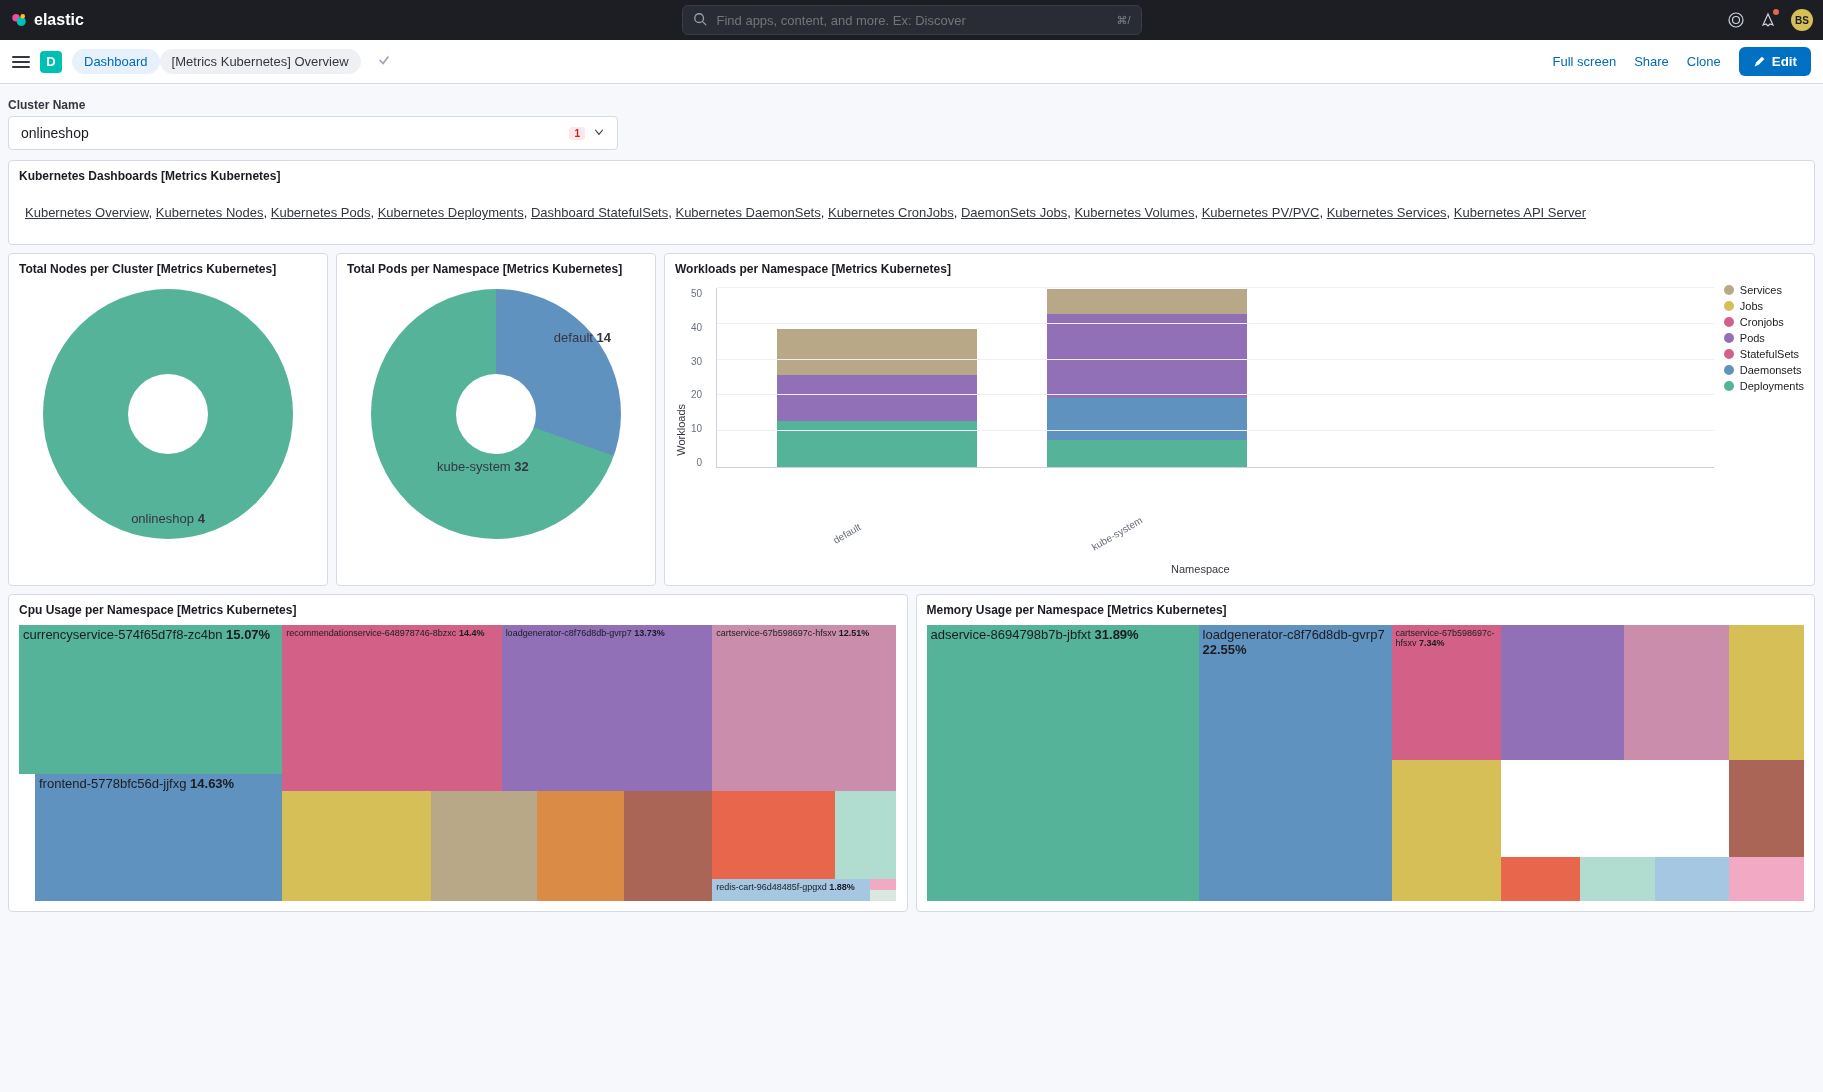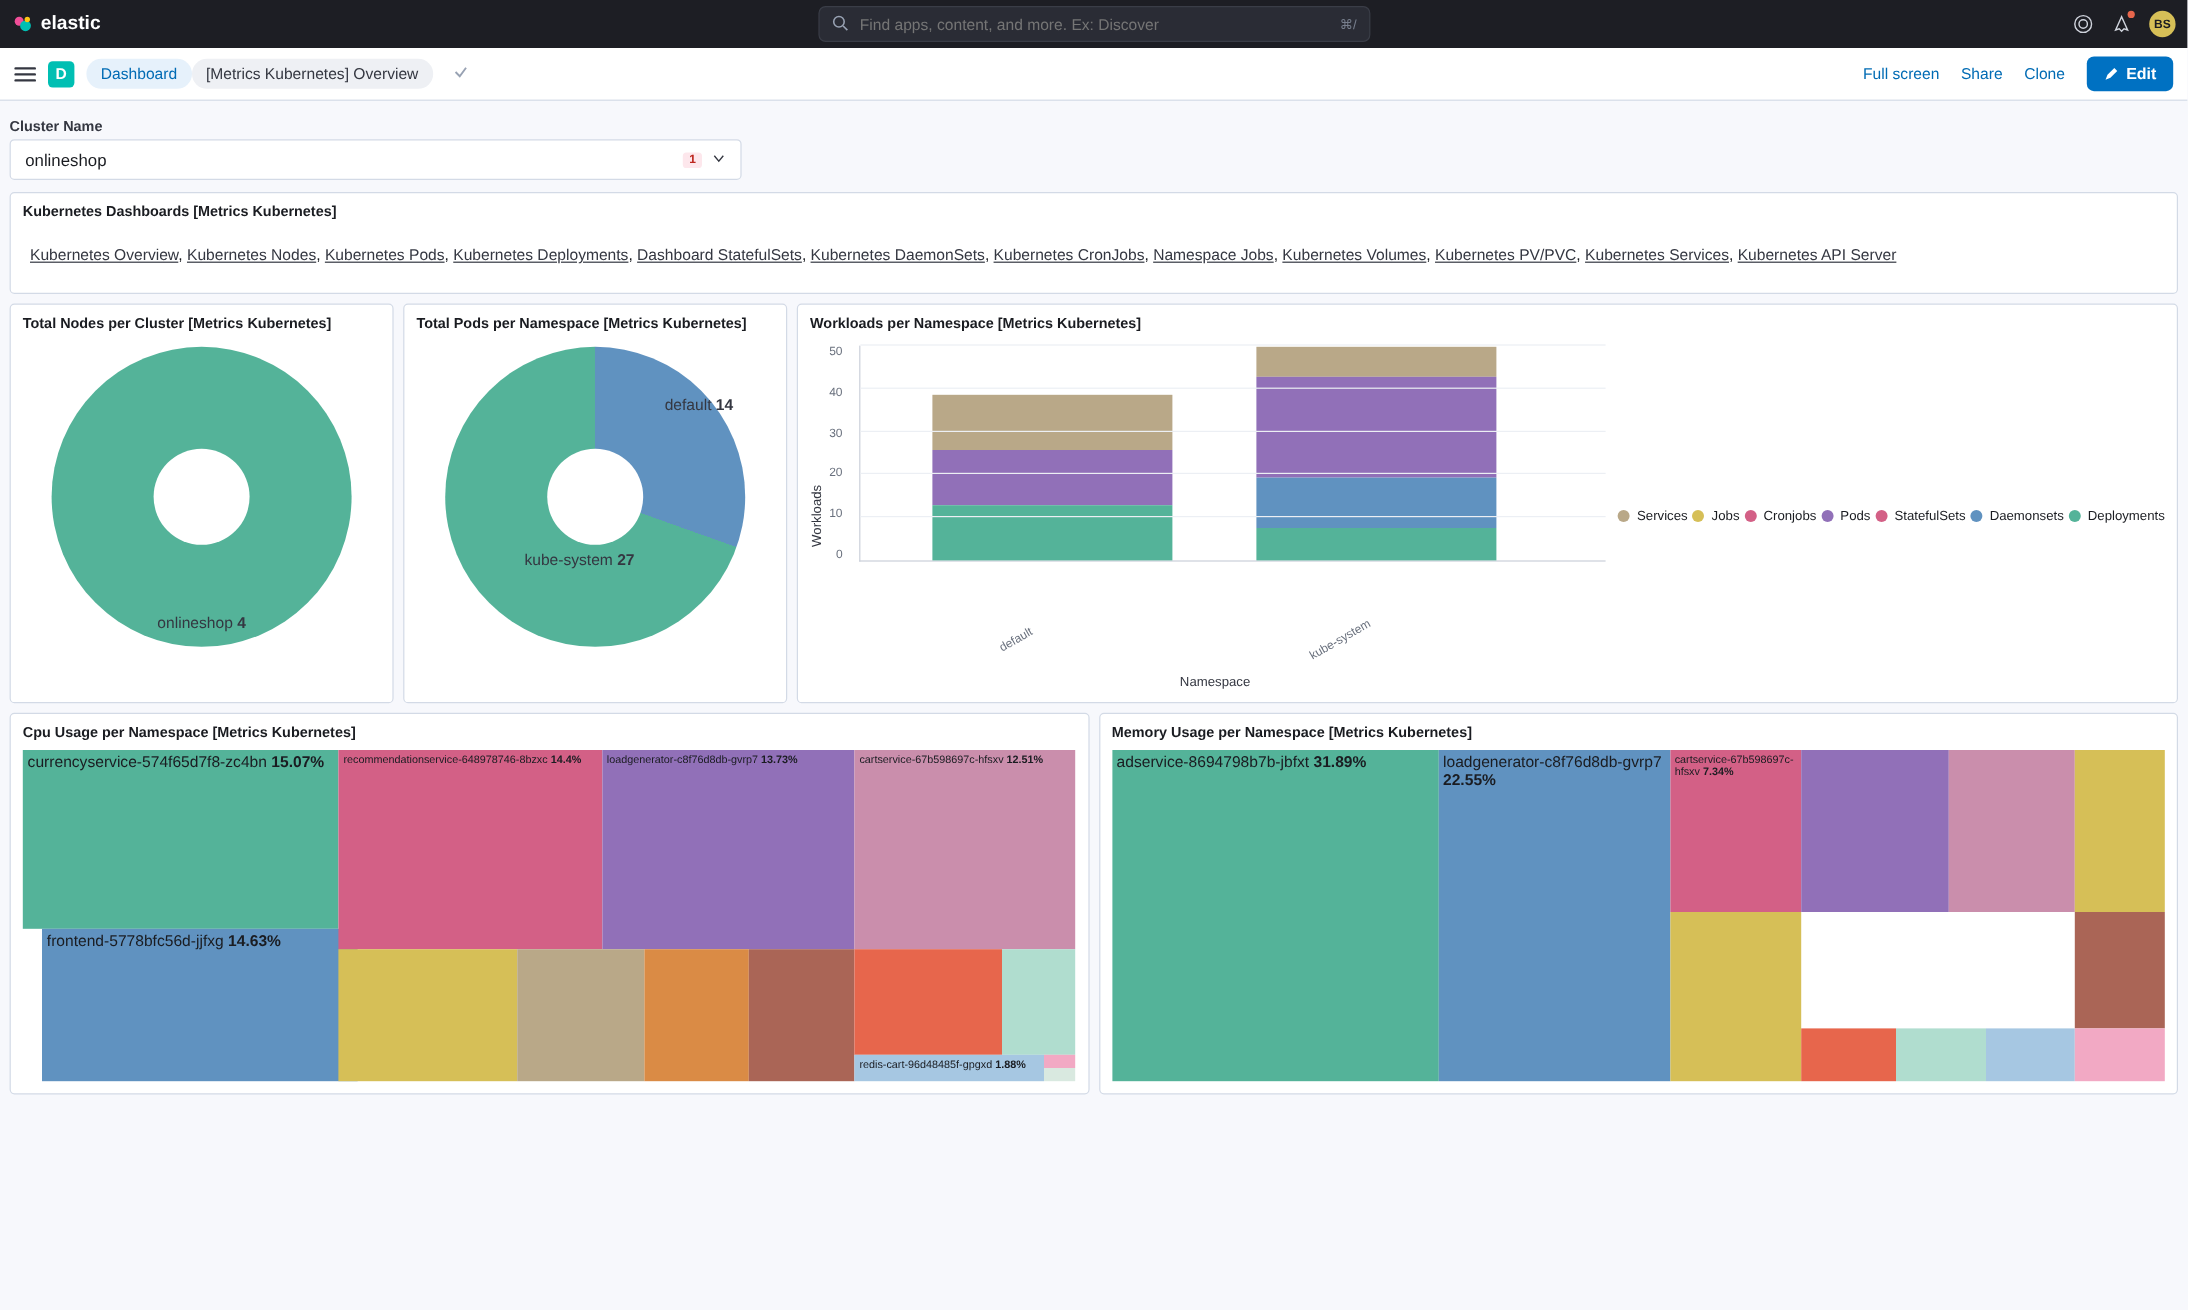--- a/index.html
+++ b/index.html
@@ -66,21 +66,21 @@
   .barchart{display:flex;gap:10px;height:240px;padding:4px 0 0 4px}
   .barchart .yx{display:flex;flex-direction:column;justify-content:space-between;align-items:flex-end;font-size:10px;color:var(--muted);height:180px;padding-right:4px}
   .barchart .plot{flex:1;position:relative;height:180px;border-left:1px solid #cbd0da;border-bottom:1px solid #cbd0da;display:flex;gap:70px;align-items:flex-end;padding:0 60px}
   .barchart .grid-line{position:absolute;left:0;right:0;border-top:1px solid #eceff4}
   .stack{width:200px;display:flex;flex-direction:column-reverse}
   .stack div{width:100%}
   .xlabels{display:flex;gap:70px;padding-left:60px;margin-top:4px;font-size:10px;color:var(--muted)}
   .xlabels span{width:200px;text-align:center;transform:rotate(-30deg);display:inline-block}
   .axis-title{font-size:11px;color:#343741;text-align:center;margin-top:24px}
   .ylabel{writing-mode:vertical-rl;transform:rotate(180deg);font-size:11px;color:#343741;align-self:center}
-  .legend{display:flex;flex-direction:row;gap:4px;font-size:11px;padding-left:10px}
+  .legend{display:flex;flex-direction:column;gap:4px;font-size:11px;padding-left:10px}
   .legend div{display:flex;align-items:center;gap:6px}
   .legend .sw{width:10px;height:10px;border-radius:50%}
 
   
   .treemap{position:relative;height:276px;width:100%}
   .tm{position:absolute;padding:3px 4px;font-size:9px;line-height:1.15;overflow:hidden;color:#1a1c21}
   .tm .big{font-size:13px;font-weight:400}
   .tm b{font-weight:700}
 </style>
 </head>
@@ -160,21 +160,21 @@
     <span class="right">
       <span class="count">1</span>
       <span><svg width="12" height="12" viewBox="0 0 16 16">
             <path d="M3 5 L8 11 L13 5" fill="none" stroke="#343741" stroke-width="1.5"></path>
           </svg></span>
     </span>
   </div>
 
   <div class="panel">
     <div class="title">Kubernetes Dashboards [Metrics Kubernetes]</div>
-    <div class="klinks" id="klinks"><a>Kubernetes Overview</a>, <a>Kubernetes Nodes</a>, <a>Kubernetes Pods</a>, <a>Kubernetes Deployments</a>, <a>Dashboard StatefulSets</a>, <a>Kubernetes DaemonSets</a>, <a>Kubernetes CronJobs</a>, <a>Namespace Jobs</a>, <a>Kubernetes Volumes</a>, <a>Kubernetes PV/PVC</a>, <a>Kubernetes Services</a>, <a>Kubernetes API Server</a></div>
+    <div class="klinks" id="klinks"><a>Kubernetes Overview</a>, <a>Kubernetes Nodes</a>, <a>Kubernetes Pods</a>, <a>Kubernetes Deployments</a>, <a>Dashboard StatefulSets</a>, <a>Kubernetes DaemonSets</a>, <a>Kubernetes CronJobs</a>, <a>DaemonSets Jobs</a>, <a>Kubernetes Volumes</a>, <a>Kubernetes PV/PVC</a>, <a>Kubernetes Services</a>, <a>Kubernetes API Server</a></div>
   </div>
 
   <div class="grid">
 
     <div class="panel">
       <div class="title">Total Nodes per Cluster [Metrics Kubernetes]</div>
       <div class="donut-wrap">
         <div class="donut" style="width:250px;height:250px;background:var(--teal);position:relative">
           <div class="hole" style="width:80px;height:80px"></div>
         </div>
@@ -182,21 +182,21 @@
       </div>
     </div>
 
     <div class="panel">
       <div class="title">Total Pods per Namespace [Metrics Kubernetes]</div>
       <div class="donut-wrap">
         <div class="donut" style="width:250px;height:250px;position:relative;background:conic-gradient(var(--blue) 0 109.6deg,var(--teal) 109.6deg 360deg)">
           <div class="hole" style="width:80px;height:80px"></div>
         </div>
         <div class="dlbl" style="top:46px;right:34px"><span>default</span> <b>14</b></div>
-        <div class="dlbl" style="bottom:70px;left:90px"><span>kube-system</span> <b>27</b></div>
+        <div class="dlbl" style="bottom:70px;left:90px"><span>kube-system</span> <b>32</b></div>
       </div>
     </div>
 
     <div class="panel">
       <div class="title">Workloads per Namespace [Metrics Kubernetes]</div>
       <div style="display:flex">
         <div class="ylabel">Workloads</div>
         <div style="flex:1">
           <div class="barchart">
             <div class="yx" id="yticks">

